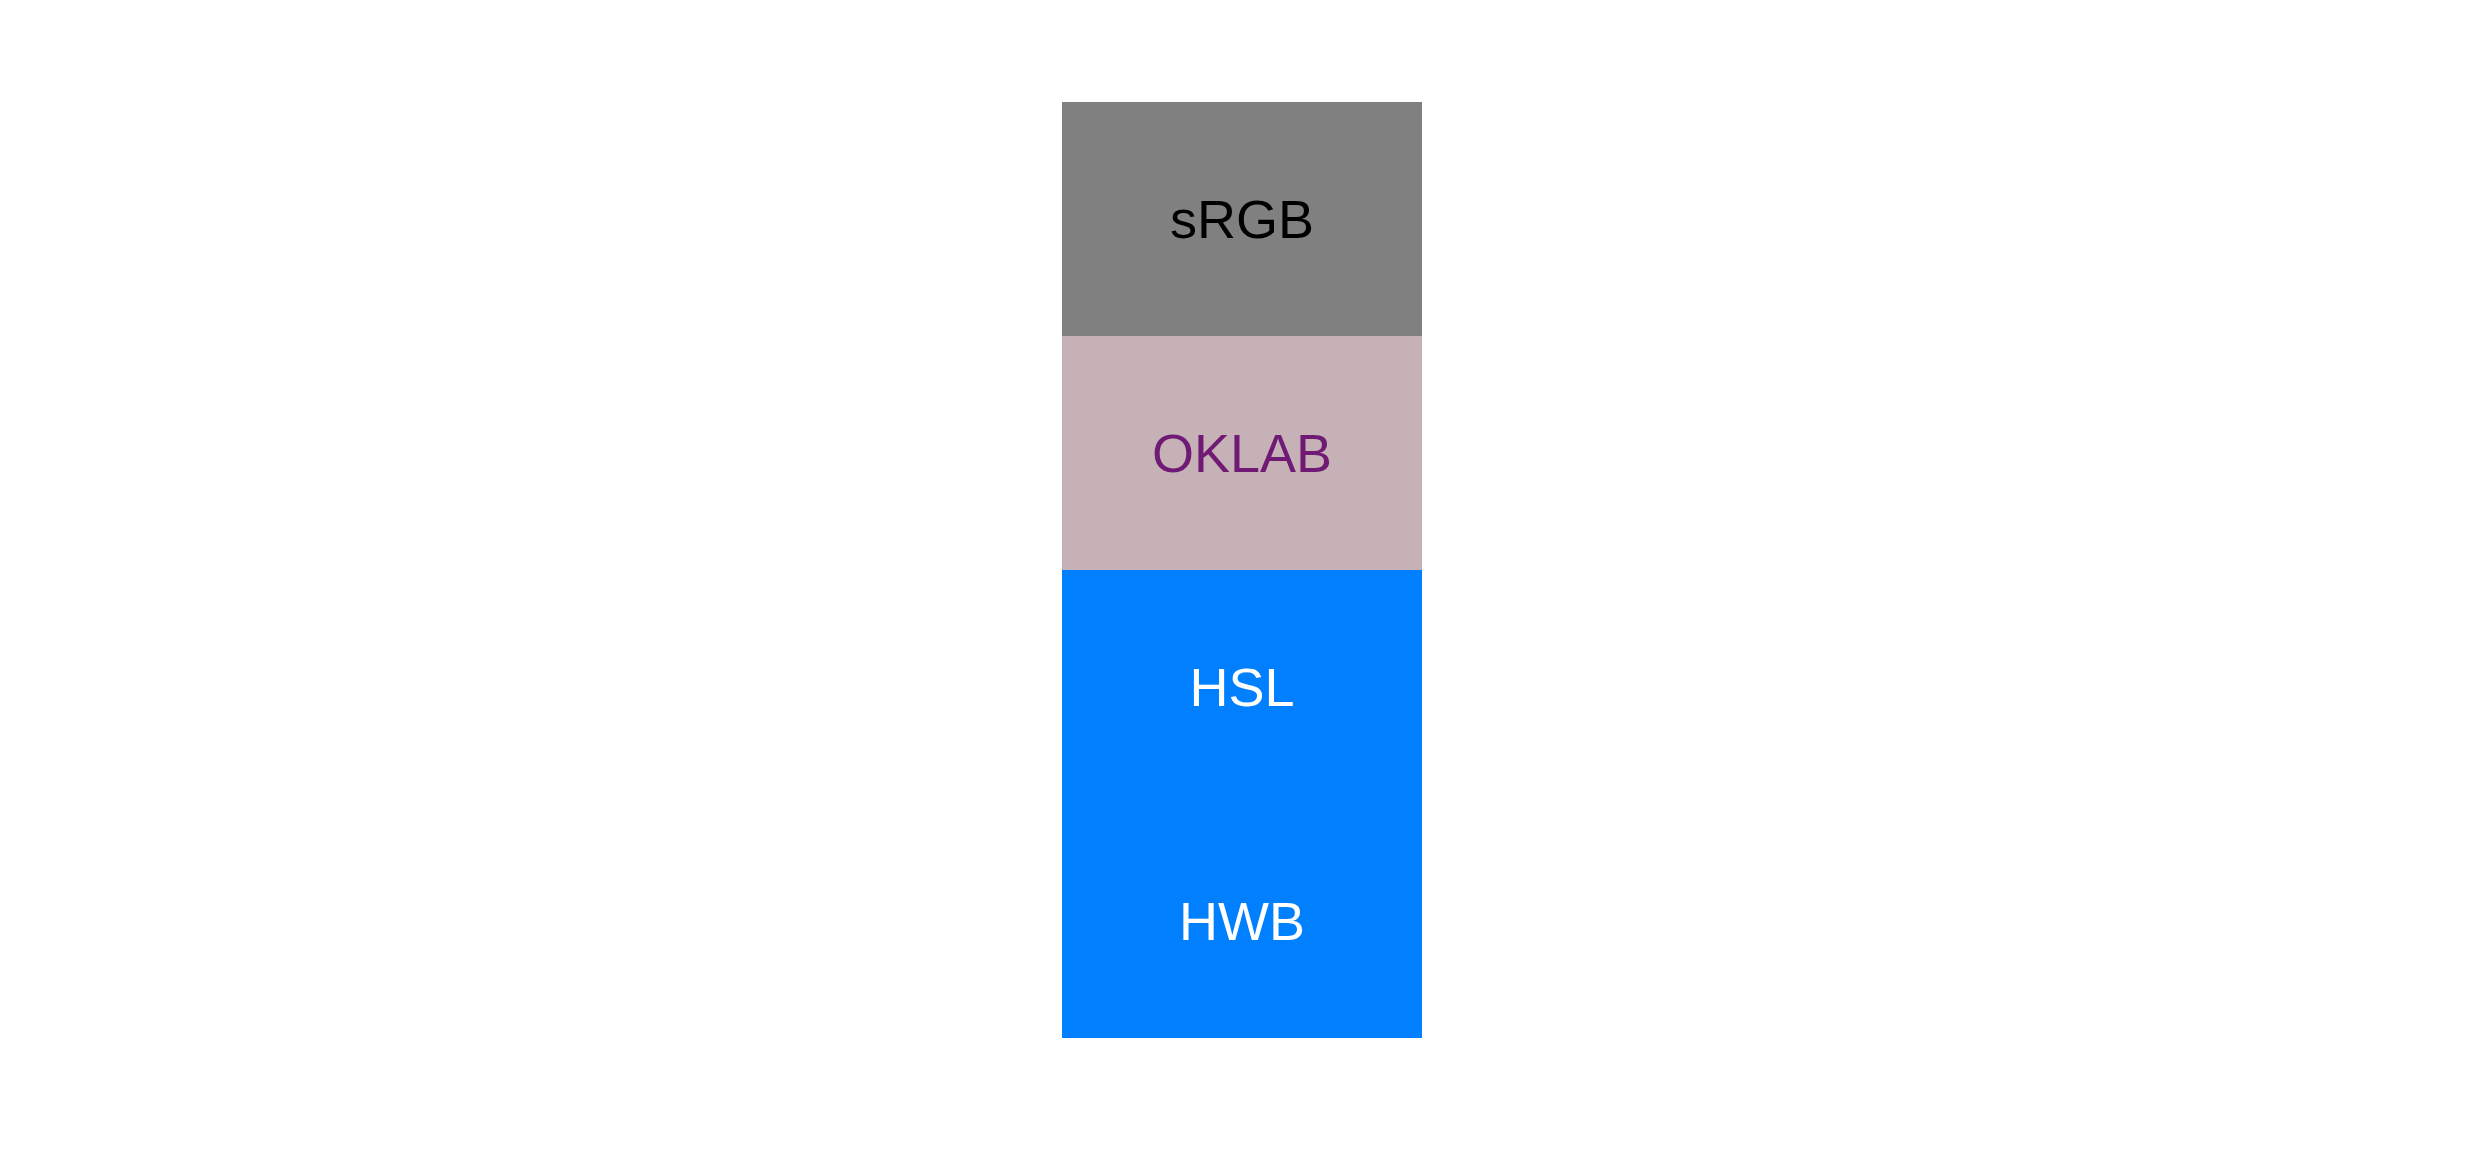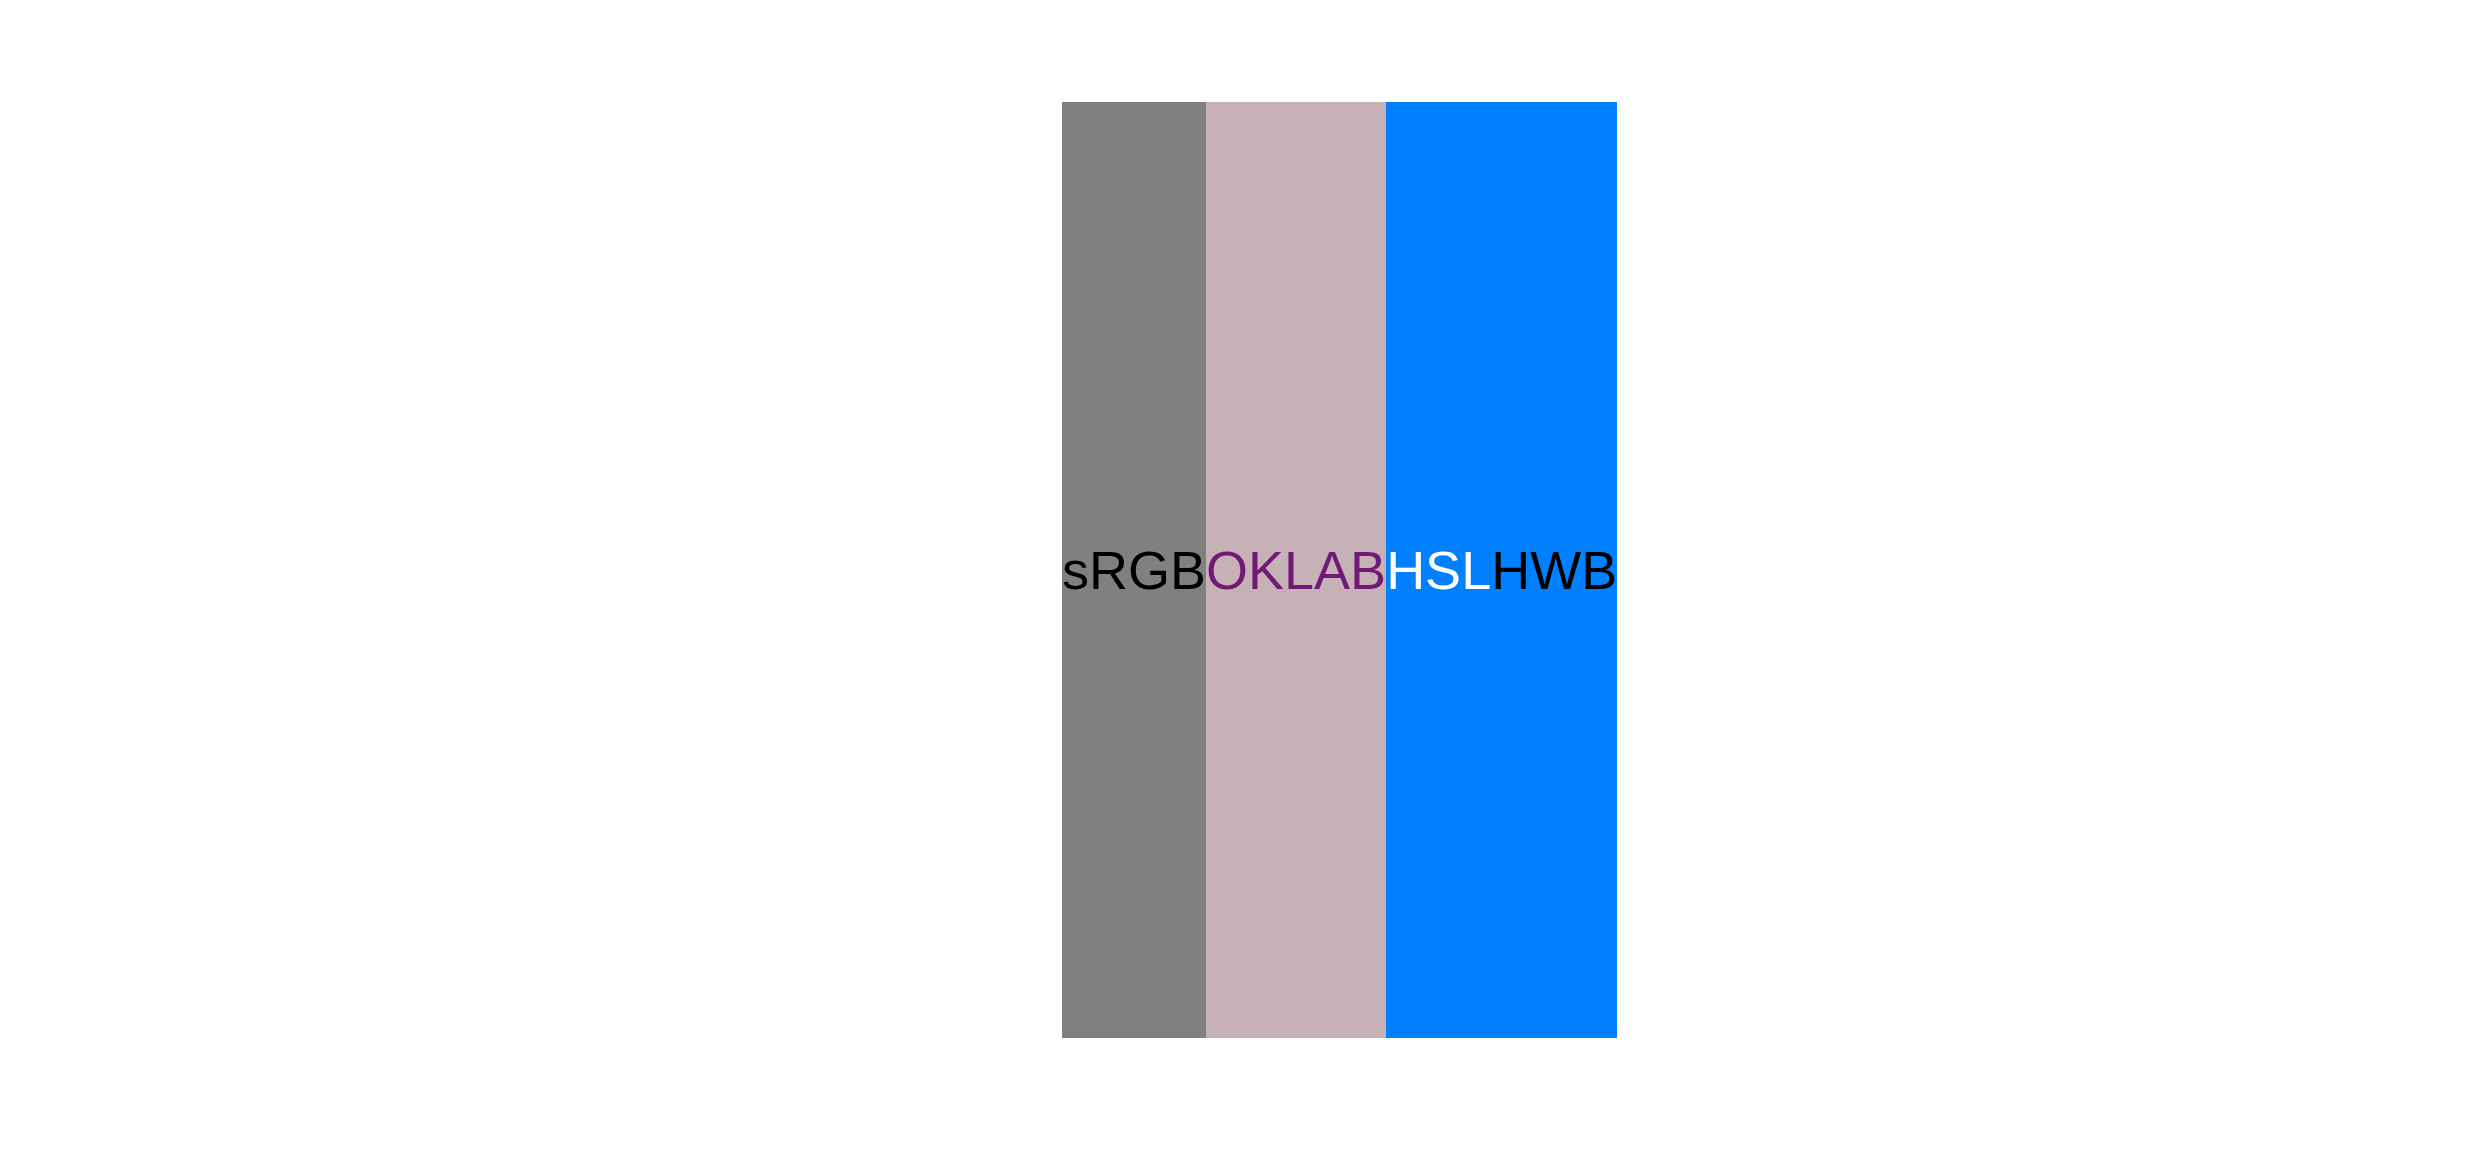--- a/index.html
+++ b/index.html
@@ -16,21 +16,21 @@
     position: relative;
   }
 
   #swatch-stack {
     position: absolute;
     left: 1062px;
     top: 102px;
     width: 360px;
     height: 936px;
     display: flex;
-    flex-direction: row;
+    flex-direction: column;
   }
 
   .swatch {
     flex: 1 1 0;
     display: flex;
     align-items: center;
     justify-content: center;
     box-sizing: border-box;
   }
 
@@ -56,16 +56,16 @@
 
   <div class="swatch" style="background-color: rgb(198, 178, 182);">
     <span class="swatch-label" style="color: #701a75;">OKLAB</span>
   </div>
 
   <div class="swatch" style="background-color: rgb(0, 128, 255);">
     <span class="swatch-label" style="color: #ffffff;">HSL</span>
   </div>
 
   <div class="swatch" style="background-color: rgb(0, 128, 255);">
-    <span class="swatch-label" style="color: #000000;">HWB</span>
+    <span class="swatch-label" style="color: #ffffff;">HWB</span>
   </div>
 
 </div>
 
 </body></html>

